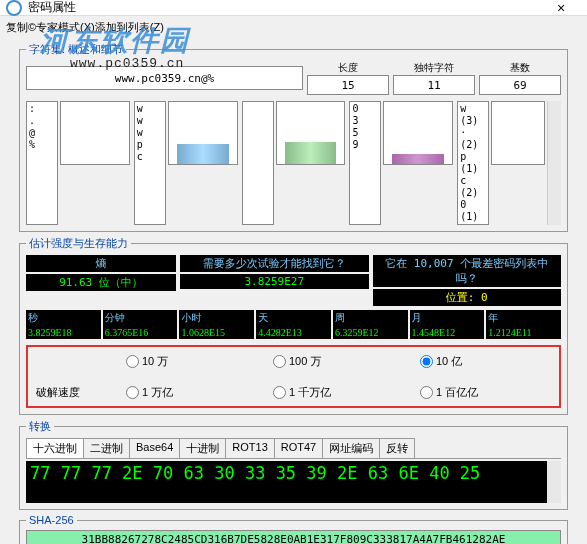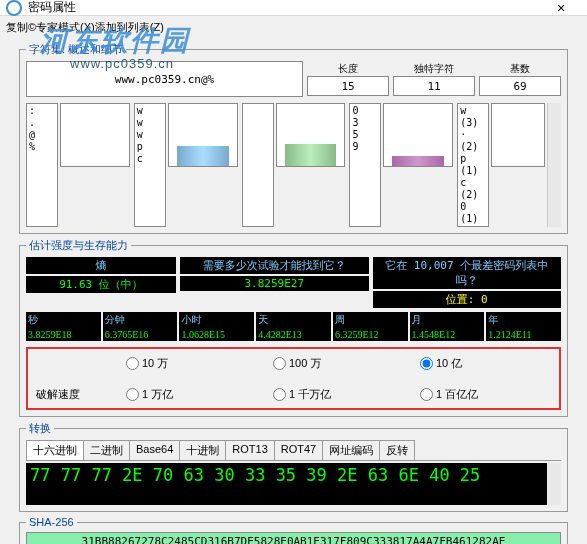--- a/index.html
+++ b/index.html
@@ -5,26 +5,26 @@
 * { box-sizing: border-box; margin: 0; padding: 0; }
 body { font-family: "Microsoft YaHei", SimSun, sans-serif; font-size: 11px; background: #f0f0f0; width: 587px; height: 544px; overflow: hidden; }
 .titlebar { height: 16px; background: #fff; display: flex; align-items: center; padding: 0 6px; border-bottom: 1px solid #ddd; }
 .titlebar .icon { width: 16px; height: 16px; border: 2px solid #3a8ed8; border-radius: 50%; margin-right: 6px; }
 .titlebar .title { flex: 1; font-size: 12px; }
 .titlebar .close { width: 40px; text-align: center; font-size: 14px; cursor: pointer; }
 .menubar { height: 22px; display: flex; align-items: center; padding: 0 6px; gap: 0; background: #f0f0f0; position: relative; }
 .menubar span { font-size: 11px; }
 .watermark { position: absolute; left: 40px; top: 6px; pointer-events: none; opacity: 0.85; }
 .watermark .wm1 { color: #3a8ed8; font-size: 28px; font-weight: bold; font-style: italic; letter-spacing: 2px; }
-.watermark .wm2 { color: #0c4a6e; font-size: 13px; letter-spacing: 1px; display:block; margin-top:-4px; margin-left:30px;}
+.watermark .wm2 { color: #000000; font-size: 13px; letter-spacing: 1px; display:block; margin-top:-4px; margin-left:30px;font-family:Liberation Mono, monospace;}
 .content { padding: 4px 19px; }
 fieldset { border: 1px solid #999; margin-bottom: 4px; padding: 4px 6px 6px 6px; }
 legend { font-size: 11px; padding: 0 3px; color: #0645ad; }
 .row1 { display: flex; align-items: center; gap: 4px; }
-.row1 .pw { flex: 1; background: #fff; border: 1px solid #888; height: 36px; display: flex; align-items: center; justify-content: center; font-family: monospace; }
+.row1 .pw { flex: 1; background: #fff; border: 1px solid #888; height: 24px; display: flex; align-items: center; justify-content: center; font-family: monospace; }
 .row1 .stat { width: 82px; }
 .row1 .statlabel { text-align: center; font-size: 10px; }
 .row1 .statval { background: #fff; border: 1px solid #888; height: 20px; display: flex; align-items: center; justify-content: center; font-family: monospace; }
 .bars { display: flex; gap: 4px; margin-top: 6px; }
 .bargroup { flex: 1; display: flex; gap: 2px; }
 .barlist { width: 32px; background: #fff; border: 1px solid #888; font-family: monospace; font-size: 10px; padding: 1px 2px; line-height: 1.2; }
 .barbox { flex: 1; background: #fff; border: 1px solid #888; position: relative; height: 64px; }
 .barfill { position: absolute; bottom: 0; left: 8px; right: 8px; }
 .barfill.blue { background: linear-gradient(to right,#7ac,#adf,#7ac); height: 20px; }
 .barfill.green { background: linear-gradient(to right,#8b8,#beb,#8b8); height: 22px; }

